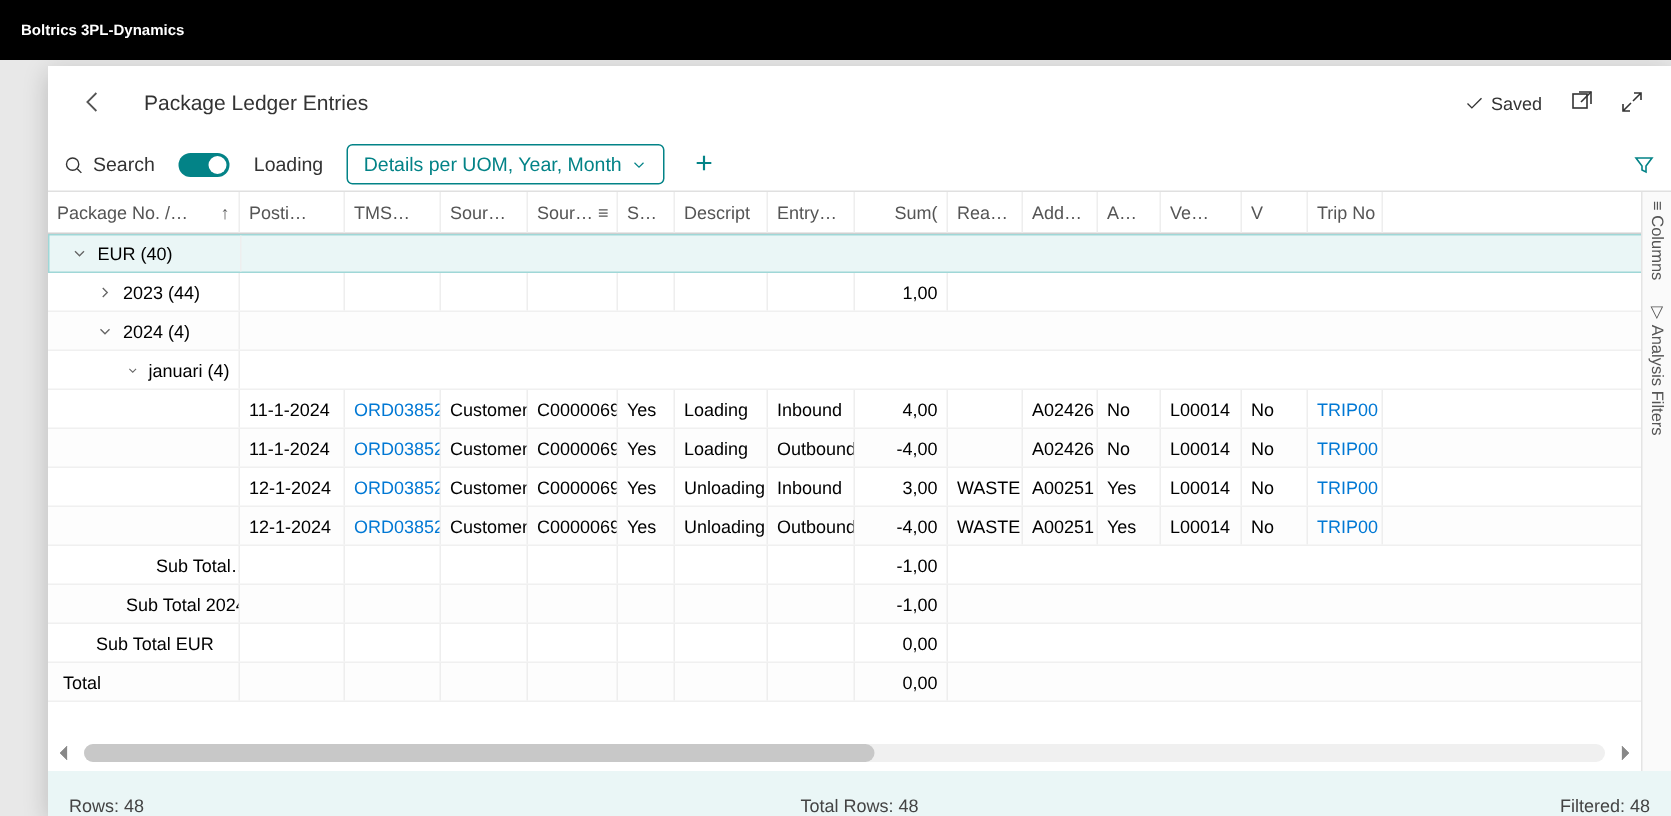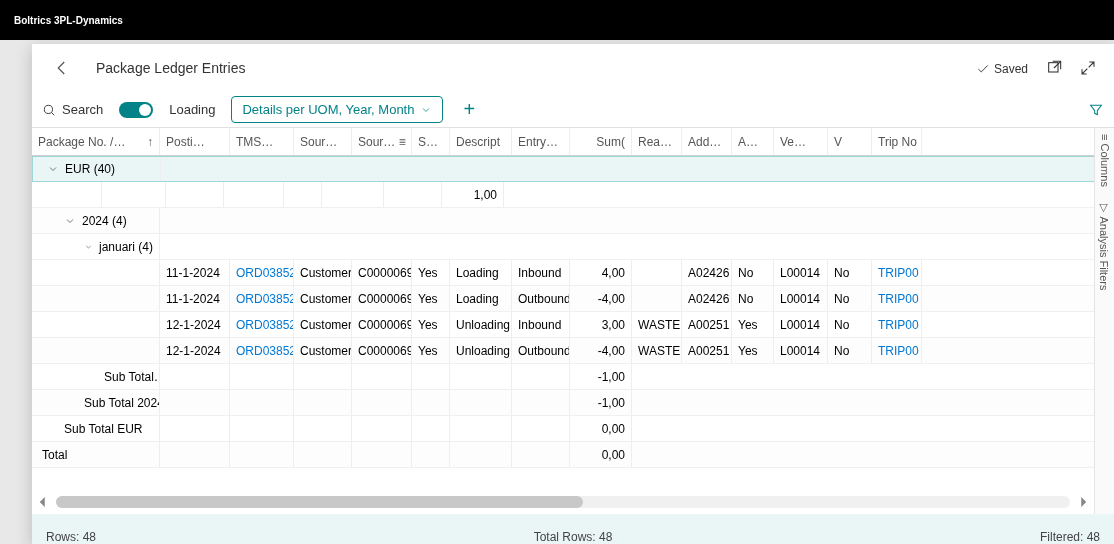--- a/index.html
+++ b/index.html
@@ -150,20 +150,26 @@
 
     <div class="row group0">
       <div class="col c0" style="padding-left:14px">
           <svg class="chev" viewBox="0 0 24 24">
             <path d="M6 9l6 6 6-6"></path>
           </svg>
           <span>EUR (40)</span>
         </div>
     </div>
     <div class="row">
+      <div class="col c0 indent1">
+          <svg class="chev" viewBox="0 0 24 24">
+            <path d="M9 6l6 6-6 6"></path>
+          </svg>
+          <span>2023 (44)</span>
+        </div>
       <div class="col c1"></div>
         <div class="col c2"></div>
         <div class="col c3"></div>
         <div class="col c4"></div>
         <div class="col c5"></div>
         <div class="col c6"></div>
         <div class="col c7"></div>
       <div class="col c8 num">1,00</div>
     </div>
     <div class="row">

